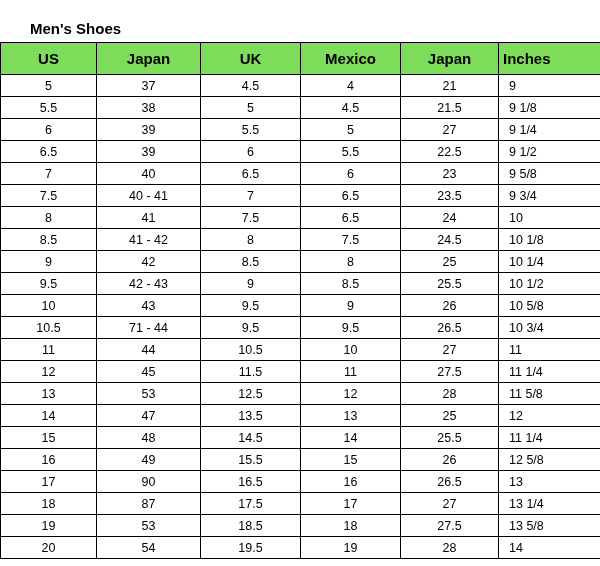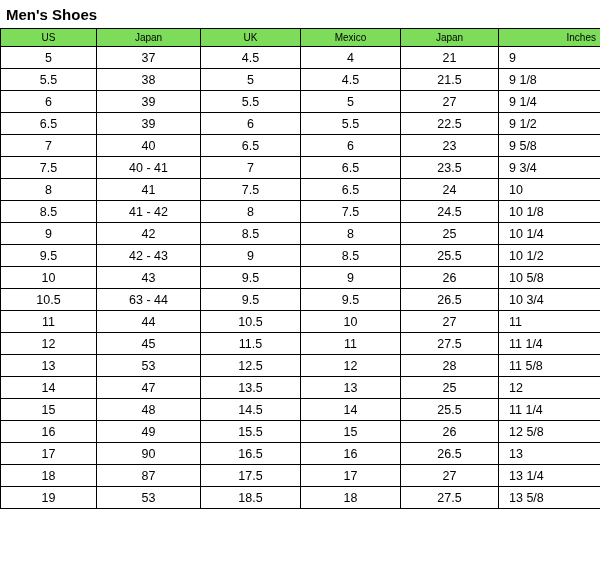--- a/index.html
+++ b/index.html
@@ -18,57 +18,58 @@
     width: 600px;
     height: 566px;
     position: relative;
     box-sizing: border-box;
     padding: 0;
   }
   .title {
     font-size: 15px;
     font-weight: bold;
     color: #000000;
-    padding: 6px 0 4px 6px;
+    padding: 20px 0 4px 6px;
     line-height: 18px;
+    margin-left: 24px;
   }
   table.size-chart {
     border-collapse: collapse;
     width: 600px;
     table-layout: fixed;
     font-size: 12.5px;
   }
   table.size-chart th,
   table.size-chart td {
     border: 1px solid #000000;
     height: 22px;
     padding: 0 4px;
     box-sizing: border-box;
     white-space: nowrap;
     overflow: hidden;
   }
   table.size-chart thead th {
     background: #7ed957;
     background: #7ddd5a;
-    font-weight: normal;
+    font-weight: bold;
     text-align: center;
-    font-size: 10px;
-    height: 18px;
+    font-size: 15px;
+    height: 32px;
   }
   table.size-chart tbody td {
     text-align: center;
     background: #ffffff;
   }
   
   table.size-chart tbody td.col-inches {
     text-align: left;
     padding-left: 10px;
   }
   table.size-chart thead th.col-inches {
-    text-align: right;
+    text-align: left;
   }
   
   col.c0 { width: 96px; }
   col.c1 { width: 104px; }
   col.c2 { width: 100px; }
   col.c3 { width: 100px; }
   col.c4 { width: 98px; }
   col.c5 { width: 102px; }
   .footer-space {
     height: 18px;
@@ -184,21 +185,21 @@
         <tr>
           <td>10</td>
           <td>43</td>
           <td>9.5</td>
           <td>9</td>
           <td>26</td>
           <td class="col-inches">10 5/8</td>
         </tr>
         <tr>
           <td>10.5</td>
-          <td>63 - 44</td>
+          <td>71 - 44</td>
           <td>9.5</td>
           <td>9.5</td>
           <td>26.5</td>
           <td class="col-inches">10 3/4</td>
         </tr>
         <tr>
           <td>11</td>
           <td>44</td>
           <td>10.5</td>
           <td>10</td>
@@ -262,17 +263,25 @@
           <td class="col-inches">13 1/4</td>
         </tr>
         <tr>
           <td>19</td>
           <td>53</td>
           <td>18.5</td>
           <td>18</td>
           <td>27.5</td>
           <td class="col-inches">13 5/8</td>
         </tr>
+        <tr>
+          <td>20</td>
+          <td>54</td>
+          <td>19.5</td>
+          <td>19</td>
+          <td>28</td>
+          <td class="col-inches">14</td>
+        </tr>
       </tbody>
   </table>
 
   <div class="footer-space"></div>
 </div>
 
 </body></html>

